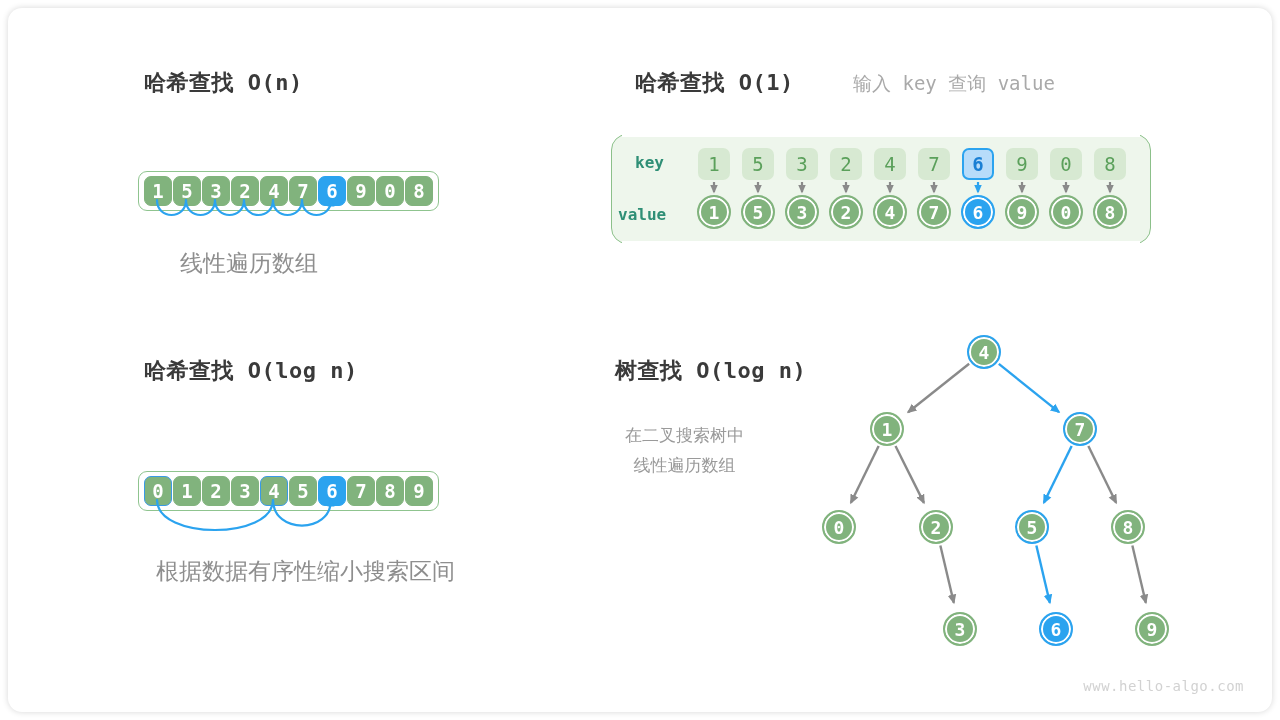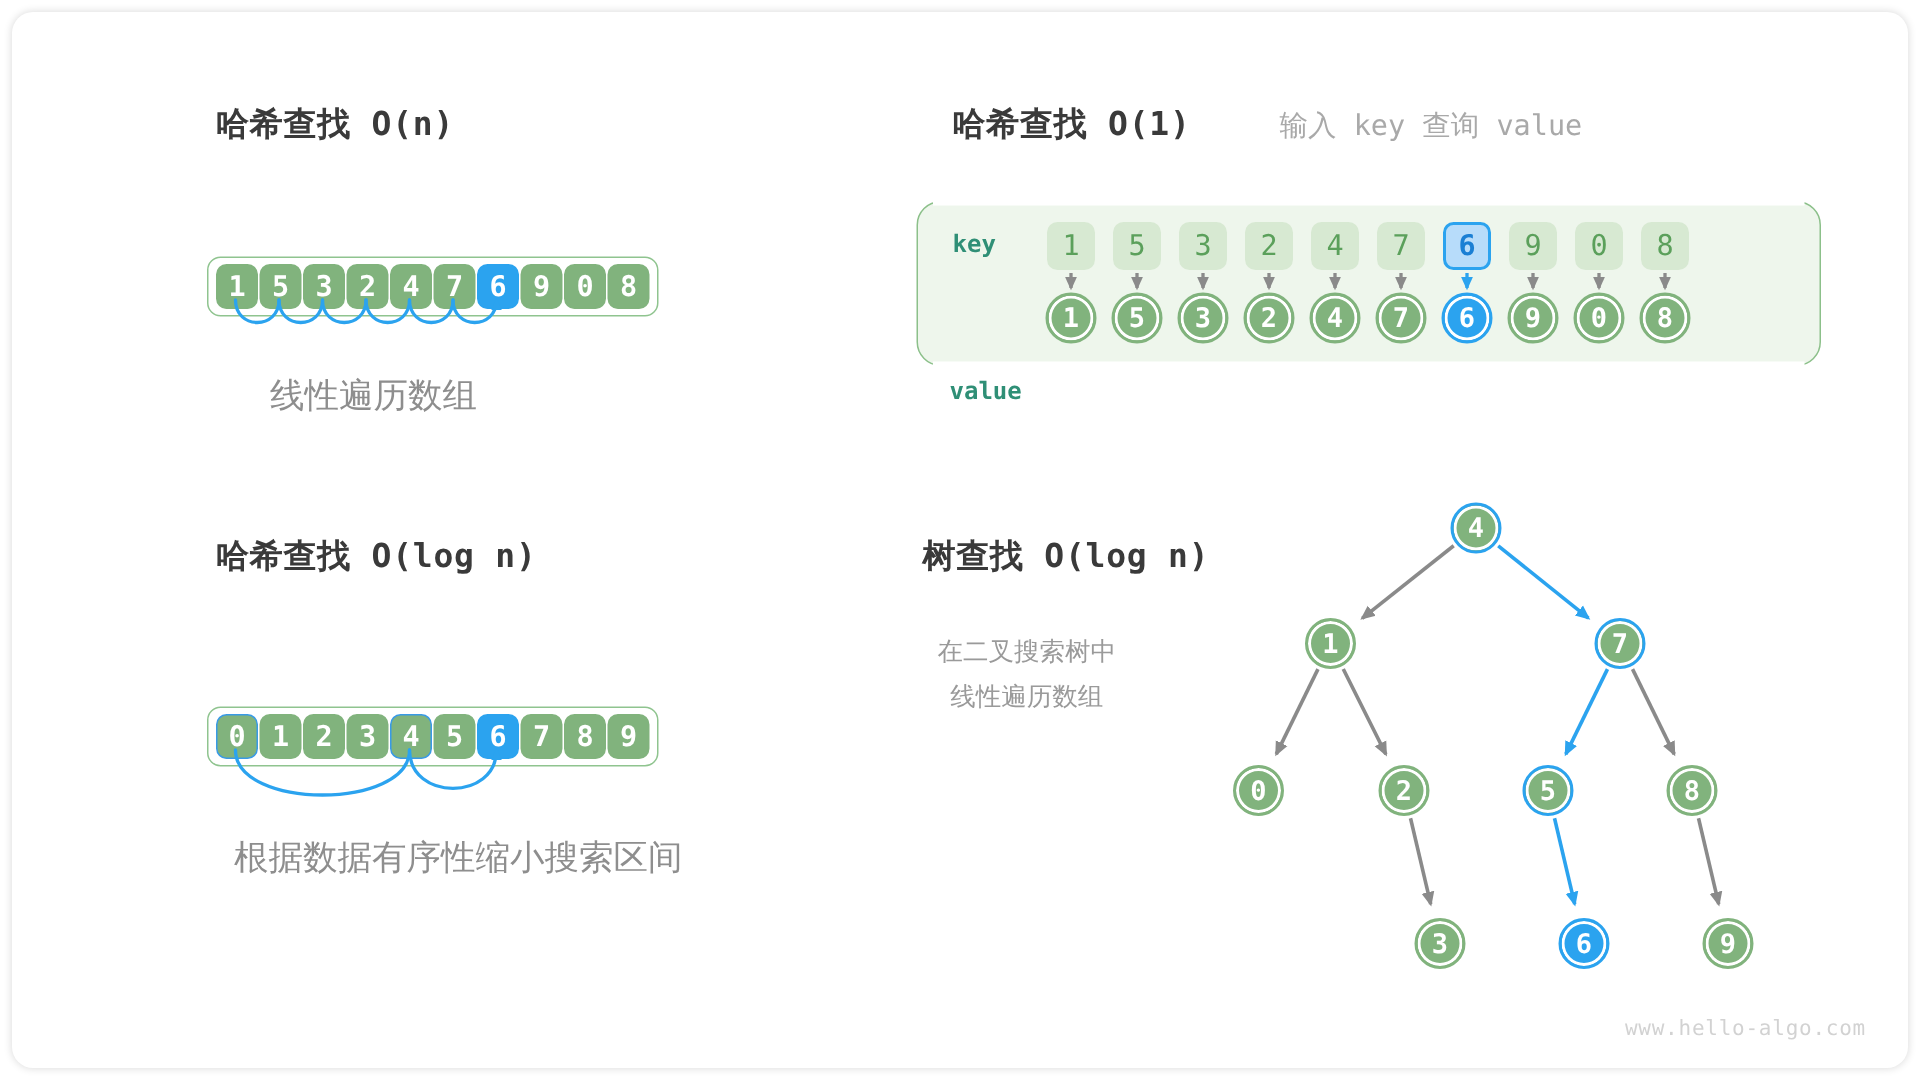--- a/index.html
+++ b/index.html
@@ -195,26 +195,26 @@
         <path d="M 164 2 C 164 22, 193 22, 193 2" fill="none" stroke="#2ba3ef" stroke-width="2.2" stroke-linecap="round" marker-end="url(#ah-lin)"></path>
       </svg>
 
     <div class="caption" style="left:172px; top:240px; position:absolute;">线性遍历数组</div>
   </div>
 
   <div class="panel">
     <div class="title" style="left:607px; top:60px; position:absolute;margin-left:20px;">哈希查找 O(1)</div>
     <div class="subtitle" style="left:845px; top:63px; position:absolute;text-align:center;">输入 key 查询 value</div>
 
-    <div class="hash-box" style="left:603px; top:126px; width:603px; height:110px;">
+    <div class="hash-box" style="left:603px; top:126px; width:540px; height:110px;">
       <div class="hash-mask-t"></div>
       <div class="hash-mask-b"></div>
 
       <div class="hash-label" style="left:23px; top:18px;">key</div>
-      <div class="hash-label" style="left:21px; top:70px;margin-top:46px;">value</div>
+      <div class="hash-label" style="left:6px; top:70px;">value</div>
 
       <div id="hash-keys">
           <div class="key-cell" style="left: 86px; top: 13px;">1</div>
           <div class="key-cell" style="left: 130px; top: 13px;">5</div>
           <div class="key-cell" style="left: 174px; top: 13px;">3</div>
           <div class="key-cell" style="left: 218px; top: 13px;">2</div>
           <div class="key-cell" style="left: 262px; top: 13px;">4</div>
           <div class="key-cell" style="left: 306px; top: 13px;">7</div>
           <div class="key-cell target" style="left: 350px; top: 13px;">6</div>
           <div class="key-cell" style="left: 394px; top: 13px;">9</div>

